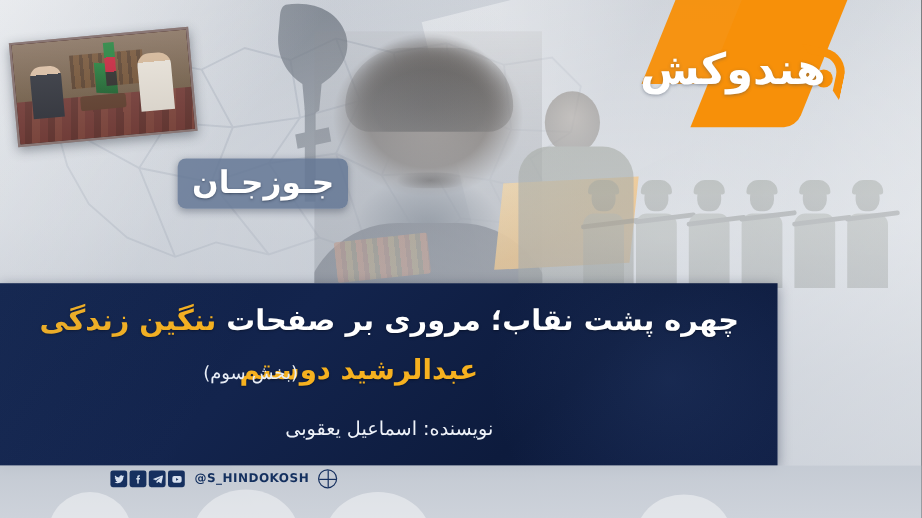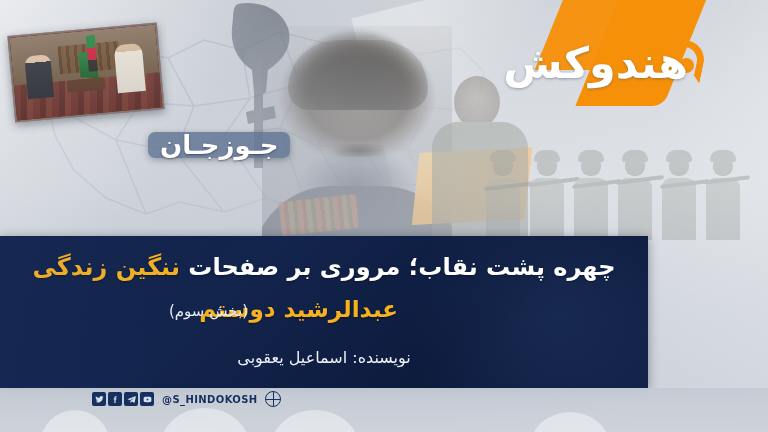--- a/index.html
+++ b/index.html
@@ -155,21 +155,21 @@
     background:linear-gradient(180deg,#e2c3a6 0 16%,#1f2430 16% 100%);border-radius:9px 9px 0 0;}
   .ip-manR{position:absolute;right:10%;top:20%;width:28px;height:58%;
     background:linear-gradient(180deg,#d9b997 0 15%,#efeae1 15% 100%);border-radius:10px 10px 0 0;}
   .ip-table{position:absolute;left:36%;top:58%;width:26%;height:14%;
     background:#55301f;border-radius:2px;}
   .ip-tone{position:absolute;inset:0;background:linear-gradient(180deg,rgba(230,226,220,.22),rgba(120,110,100,.22));}
 
   
   .province-label{
     position:absolute;left:148px;top:132px;
-    min-width:128px;height:26px;
+    min-width:128px;height:42px;
     display:flex;align-items:center;justify-content:center;
     background:rgba(96,116,146,.82);
     border-radius:7px;
     box-shadow:0 2px 6px rgba(40,50,70,.35);
   }
   .province-label span{
     color:#ffffff;font-size:26px;font-weight:700;letter-spacing:3px;
     text-shadow:0 1px 2px rgba(20,30,50,.5);
     padding:0 12px;
   }
@@ -187,21 +187,21 @@
   .logo .slash2{
     position:absolute;right:150px;top:-26px;width:58px;height:96px;
     background:#f79009;transform:skewX(-22deg);opacity:.96;
   }
   .logo .dot{
     position:absolute;right:68px;top:58px;width:15px;height:15px;border-radius:50%;
     background:#f79009;
   }
   .logo .word{
     position:absolute;right:74px;top:38px;
-    color:#ffffff;font-size:43px;font-weight:700;letter-spacing:-1px;
+    color:#ffffff;font-size:36px;font-weight:700;letter-spacing:-1px;
     text-shadow:0 1px 3px rgba(60,70,90,.45);
     white-space:nowrap;direction:rtl;
   }
   .logo .hook{
     position:absolute;right:58px;top:40px;width:26px;height:26px;
     border:7px solid #f79009;border-left-color:transparent;border-bottom-color:transparent;
     border-radius:0 50% 0 0;transform:rotate(12deg);
   }
 
   

